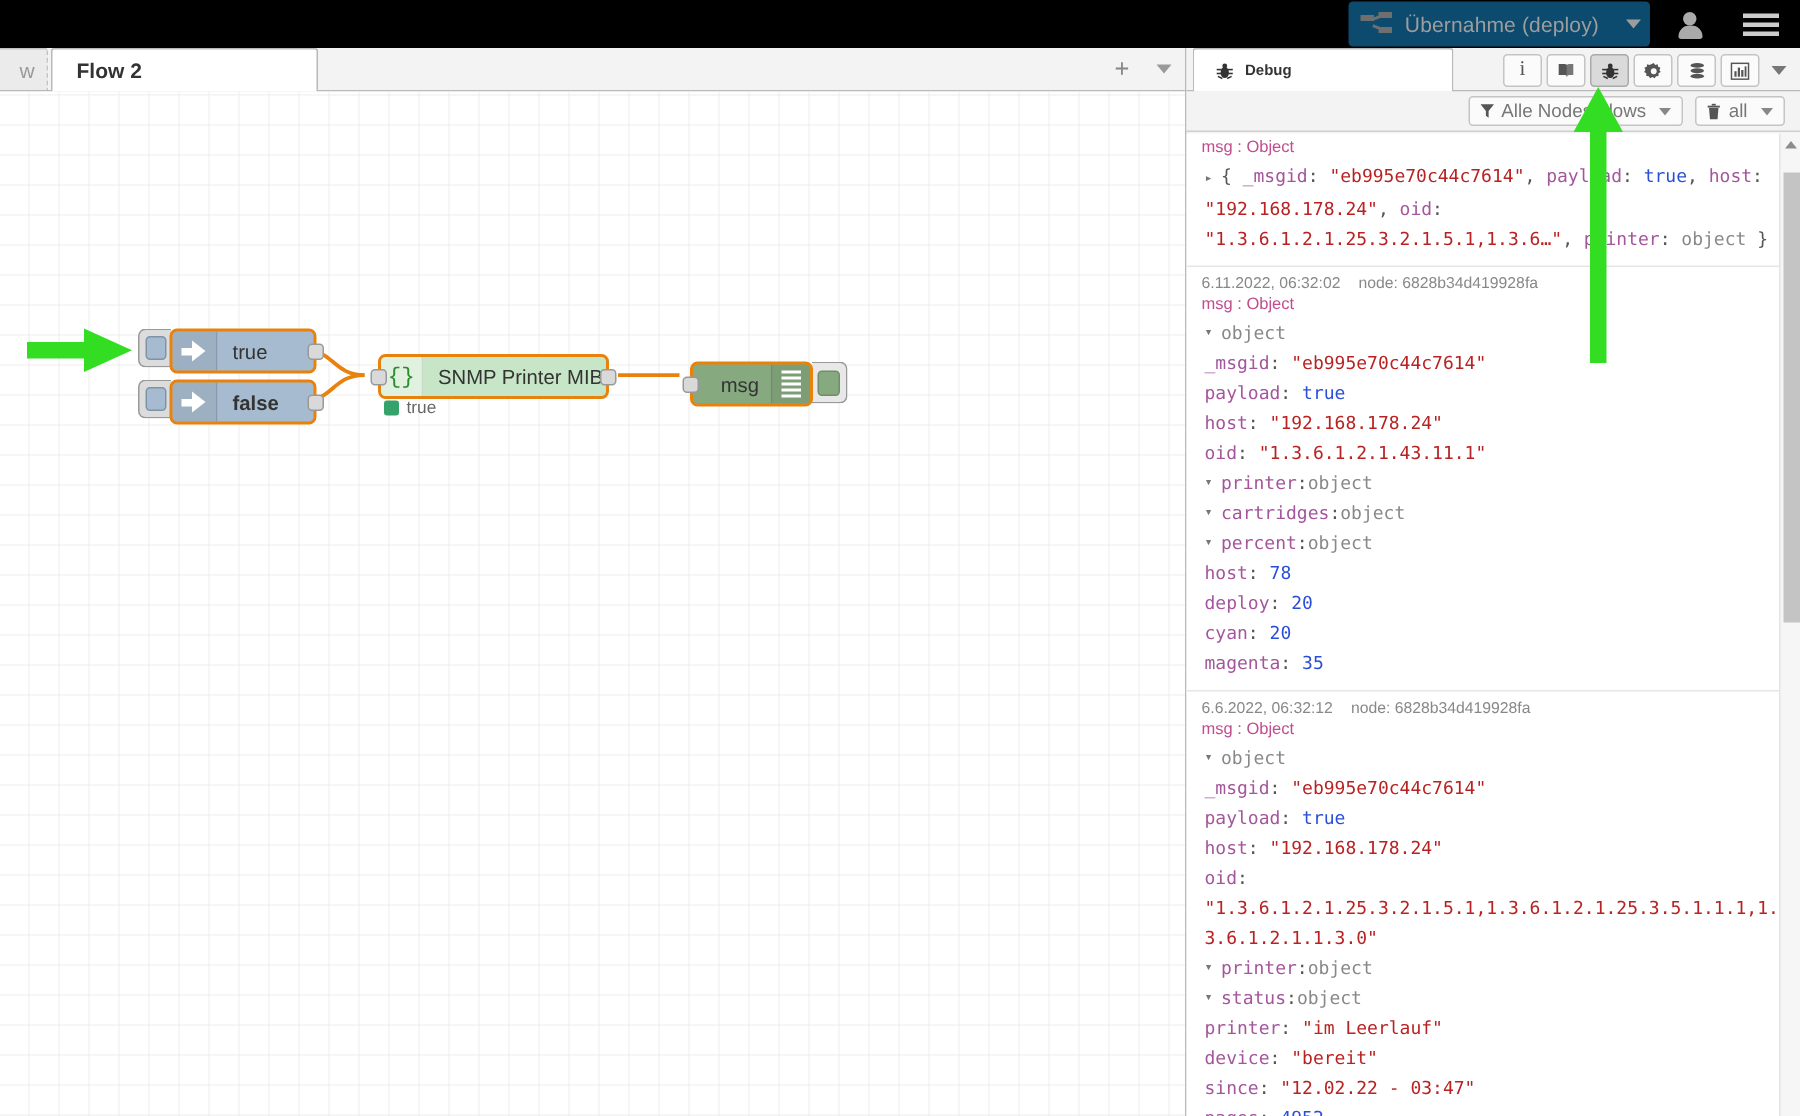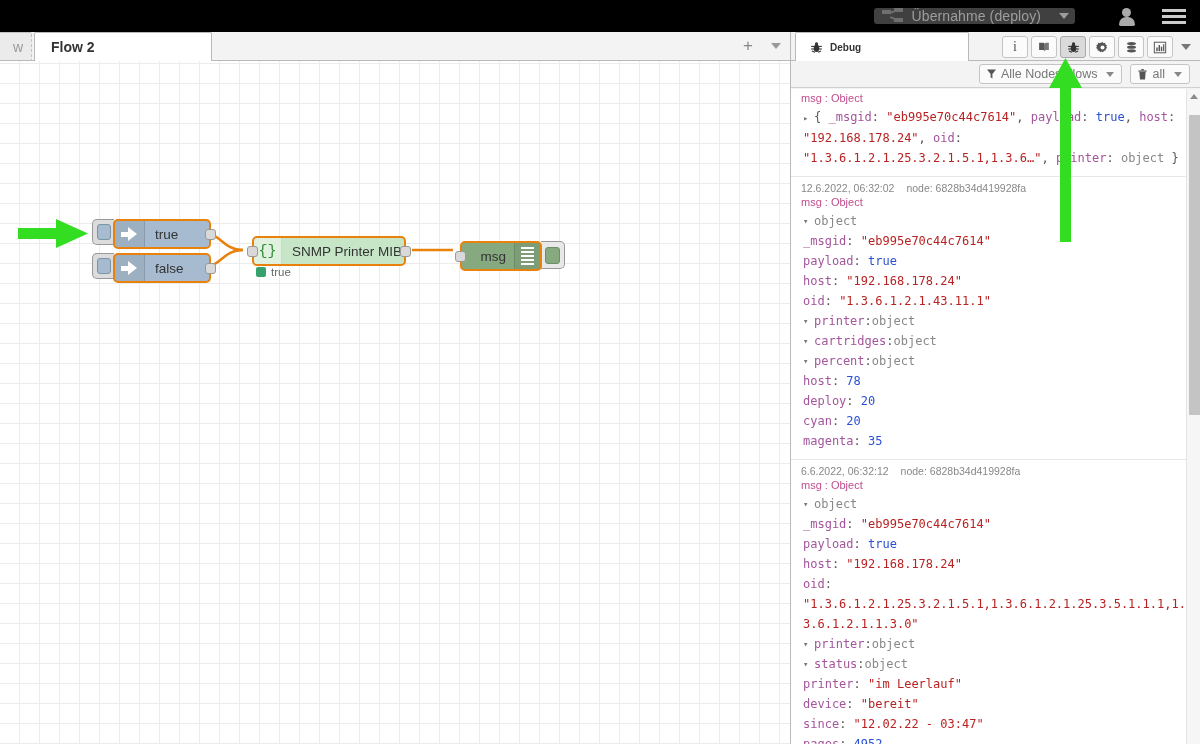--- a/index.html
+++ b/index.html
@@ -9,22 +9,22 @@
     background: #fff; overflow: hidden;
   }
 
   
   .topbar {
     position: absolute; top: 0; left: 0; width: 1200px; height: 32px;
     background: #000; display: flex; align-items: center;
     justify-content: flex-end; padding-right: 8px;
   }
   .deploy-btn {
-    display: flex; align-items: center; height: 16px;
-    background: #404040; border-radius: 3px; margin-right: 39px;
+    display: flex; align-items: center; height: 30px;
+    background: #0c4a6e; border-radius: 3px; margin-right: 14px;
     padding: 0 6px 0 8px; cursor: default;
   }
   .deploy-icon { width: 22px; height: 16px; position: relative; margin-right: 8px; }
   .deploy-icon i { position: absolute; background: #6f6f6f; display: block; }
   .deploy-icon i.b1 { width: 9px; height: 4px; left: 0; top: 2px; }
   .deploy-icon i.b2 { width: 9px; height: 4px; left: 12px; top: 0px; }
   .deploy-icon i.b3 { width: 9px; height: 4px; left: 12px; top: 10px; }
   .deploy-icon i.l1 { width: 5px; height: 2px; left: 8px; top: 3px; transform: rotate(-22deg); }
   .deploy-icon i.l2 { width: 5px; height: 2px; left: 8px; top: 9px; transform: rotate(22deg); }
   .deploy-label { color: #9d9d9d; font-size: 14px; letter-spacing: .1px; }
@@ -360,21 +360,21 @@
         <span class="arrow-glyph">
             <span class="shaft"></span>
             <span class="head"></span>
           </span>
       </div>
       <div class="label">true</div>
       <span class="port out"></span>
     </div>
   </div>
 
-  <div class="node inject" style="left:92px; top:192px;">
+  <div class="node inject" style="left:92px; top:192px;font-weight:bold;">
     <div class="inject-btn">
       <span class="sq"></span>
     </div>
     <div class="node-body">
       <div class="icon-box">
         <span class="arrow-glyph">
             <span class="shaft"></span>
             <span class="head"></span>
           </span>
       </div>
@@ -516,21 +516,21 @@
 
     <div class="msg-entry">
       <div class="msg-topic">msg : Object</div>
       <div class="msg-content">
         <span class="twisty">▸</span><span class="k-punc">{ </span><span class="k-prop">_msgid</span><span class="k-punc">: </span><span class="k-str">"eb995e70c44c7614"</span><span class="k-punc">, </span><span class="k-prop">payload</span><span class="k-punc">: </span><span class="k-bool">true</span><span class="k-punc">, </span><span class="k-prop">host</span><span class="k-punc">: </span><span class="k-str">"192.168.178.24"</span><span class="k-punc">, </span><span class="k-prop">oid</span><span class="k-punc">: </span><span class="k-str">"1.3.6.1.2.1.25.3.2.1.5.1,1.3.6…"</span><span class="k-punc">, </span><span class="k-prop">printer</span><span class="k-punc">: </span><span class="k-type">object</span><span class="k-punc"> }</span>
       </div>
     </div>
 
     <div class="msg-entry">
       <div class="msg-meta">
-        <span>12.6.2022, 06:32:02</span>
+        <span>6.11.2022, 06:32:02</span>
         <span>node: 6828b34d419928fa</span>
       </div>
       <div class="msg-topic">msg : Object</div>
       <div class="msg-content">
         <div class="line row">
             <span class="twisty">▾</span>
             <span class="k-type">object</span>
           </div>
         <div class="line ind2"><span class="k-prop">_msgid</span><span class="k-punc">: </span><span class="k-str">"eb995e70c44c7614"</span></div>
         <div class="line ind2"><span class="k-prop">payload</span><span class="k-punc">: </span><span class="k-bool">true</span></div>

